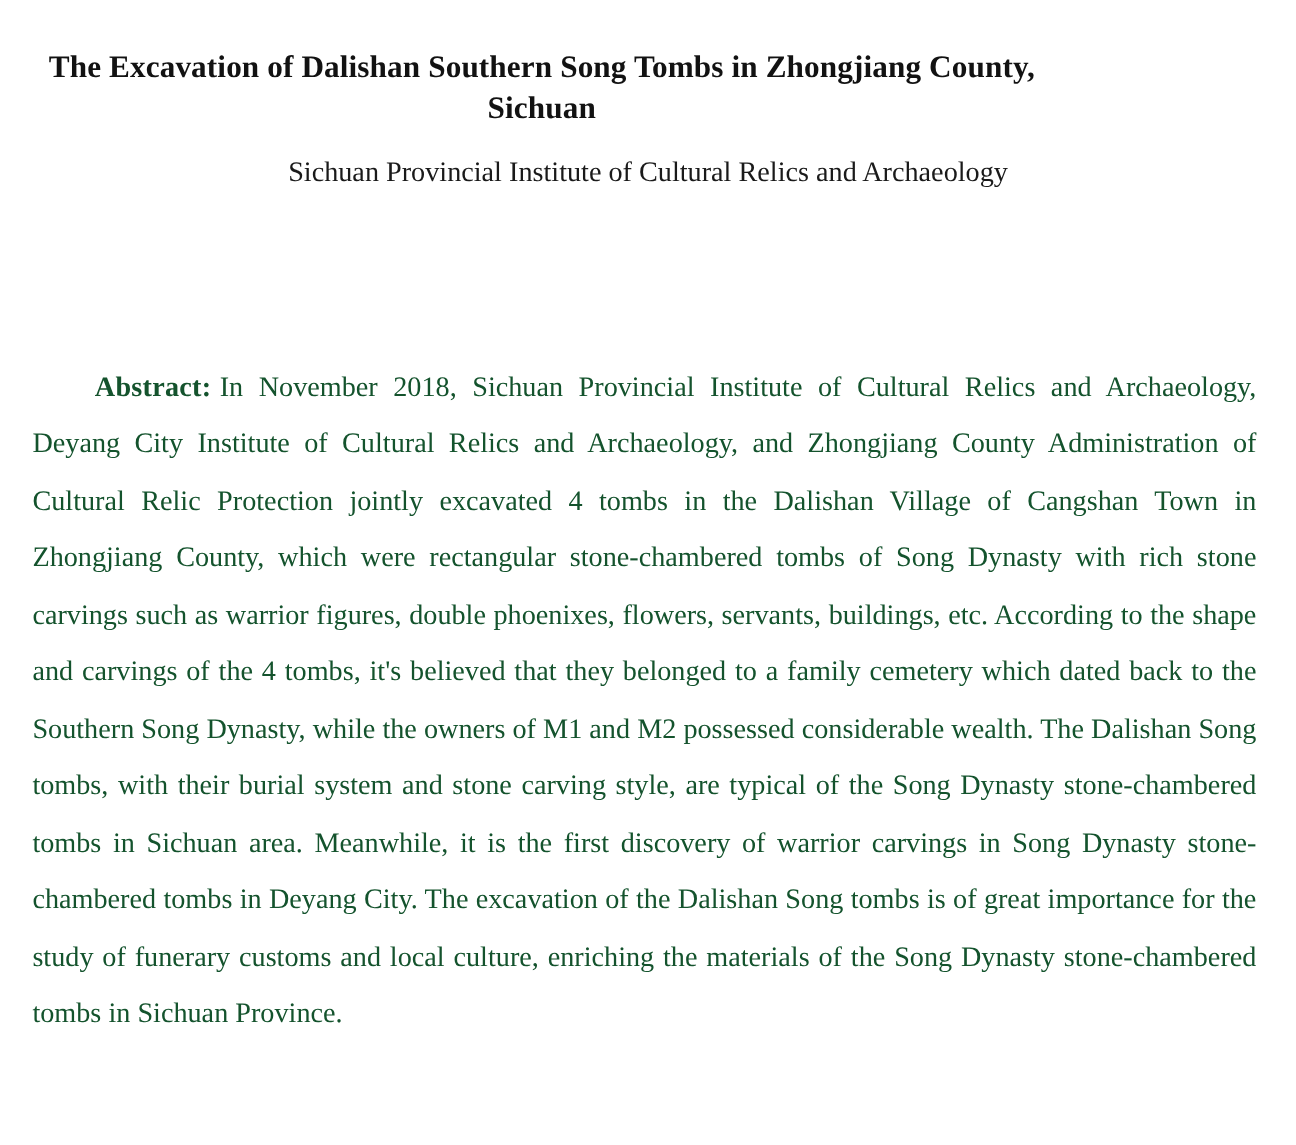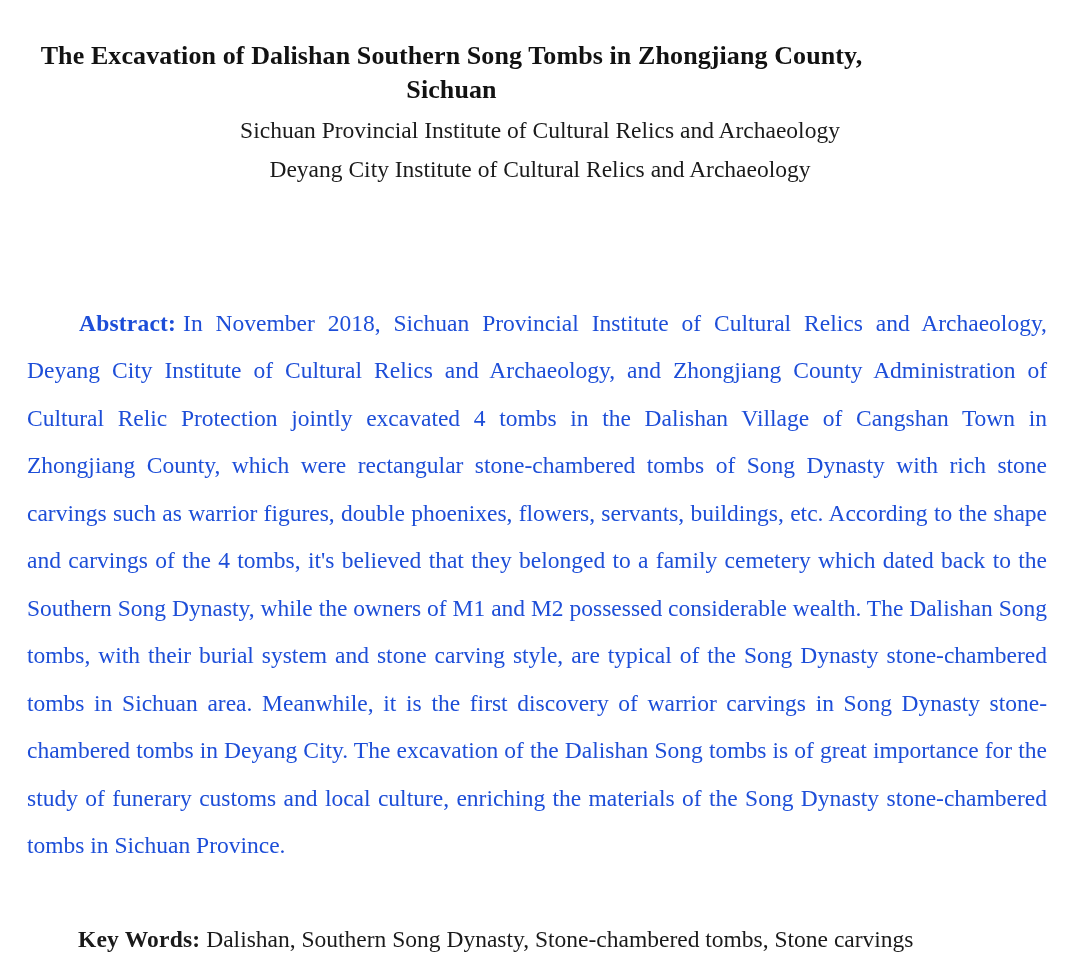--- a/index.html
+++ b/index.html
@@ -35,42 +35,42 @@
     font-weight: bold;
     line-height: 34px;
     letter-spacing: 0.1px;
     color: #121212;
   }
 
   
   .affiliations {
     position: absolute;
     left: 0;
-    top: 111px;
+    top: 125px;
     width: 1080px;
     text-align: center;
   }
   .affiliation-line {
     font-size: 23.5px;
     line-height: 38.5px;
     color: #1a1a1a;
     white-space: nowrap;
   }
 
   
   .abstract {
     position: absolute;
     left: 27px;
     top: 276px;
     width: 1020px;
     font-size: 23.5px;
     line-height: 47.5px;
     text-align: justify;
     text-justify: inter-word;
-    color: #1d4ed8;
+    color: #14532d;
     text-indent: 52px;
   }
   .abstract .lead {
     font-weight: bold;
     letter-spacing: 0.2px;
   }
   .abstract .lead-gap {
     display: inline-block;
     width: 7px;
   }
@@ -96,25 +96,20 @@
 </style>
 </head>
 <body>
 
 <div class="page">
 
   <h1 class="title">The Excavation of Dalishan Southern Song Tombs in Zhongjiang County, Sichuan</h1>
 
   <div class="affiliations">
     <div class="affiliation-line">Sichuan Provincial Institute of Cultural Relics and Archaeology</div>
-    <div class="affiliation-line">Deyang City Institute of Cultural Relics and Archaeology</div>
   </div>
 
   <p class="abstract">
     <span class="lead">Abstract:</span><span class="lead-gap"></span><span>In November 2018, Sichuan Provincial Institute of Cultural Relics and Archaeology, Deyang City Institute of Cultural Relics and Archaeology, and Zhongjiang County Administration of Cultural Relic Protection jointly excavated 4 tombs in the Dalishan Village of Cangshan Town in Zhongjiang County, which were rectangular stone-chambered tombs of Song Dynasty with rich stone carvings such as warrior figures, double phoenixes, flowers, servants, buildings, etc. According to the shape and carvings of the 4 tombs, it's believed that they belonged to a family cemetery which dated back to the Southern Song Dynasty, while the owners of M1 and M2 possessed considerable wealth. The Dalishan Song tombs, with their burial system and stone carving style, are typical of the Song Dynasty stone-chambered tombs in Sichuan area. Meanwhile, it is the first discovery of warrior carvings in Song Dynasty stone-chambered tombs in Deyang City. The excavation of the Dalishan Song tombs is of great importance for the study of funerary customs and local culture, enriching the materials of the Song Dynasty stone-chambered tombs in Sichuan Province.</span>
   </p>
 
-  <p class="keywords">
-    <span class="kw-label">Key Words:</span>
-    <span class="kw-list">Dalishan, Southern Song Dynasty, Stone-chambered tombs, Stone carvings</span>
-  </p>
 
 </div>
 
 </body></html>

